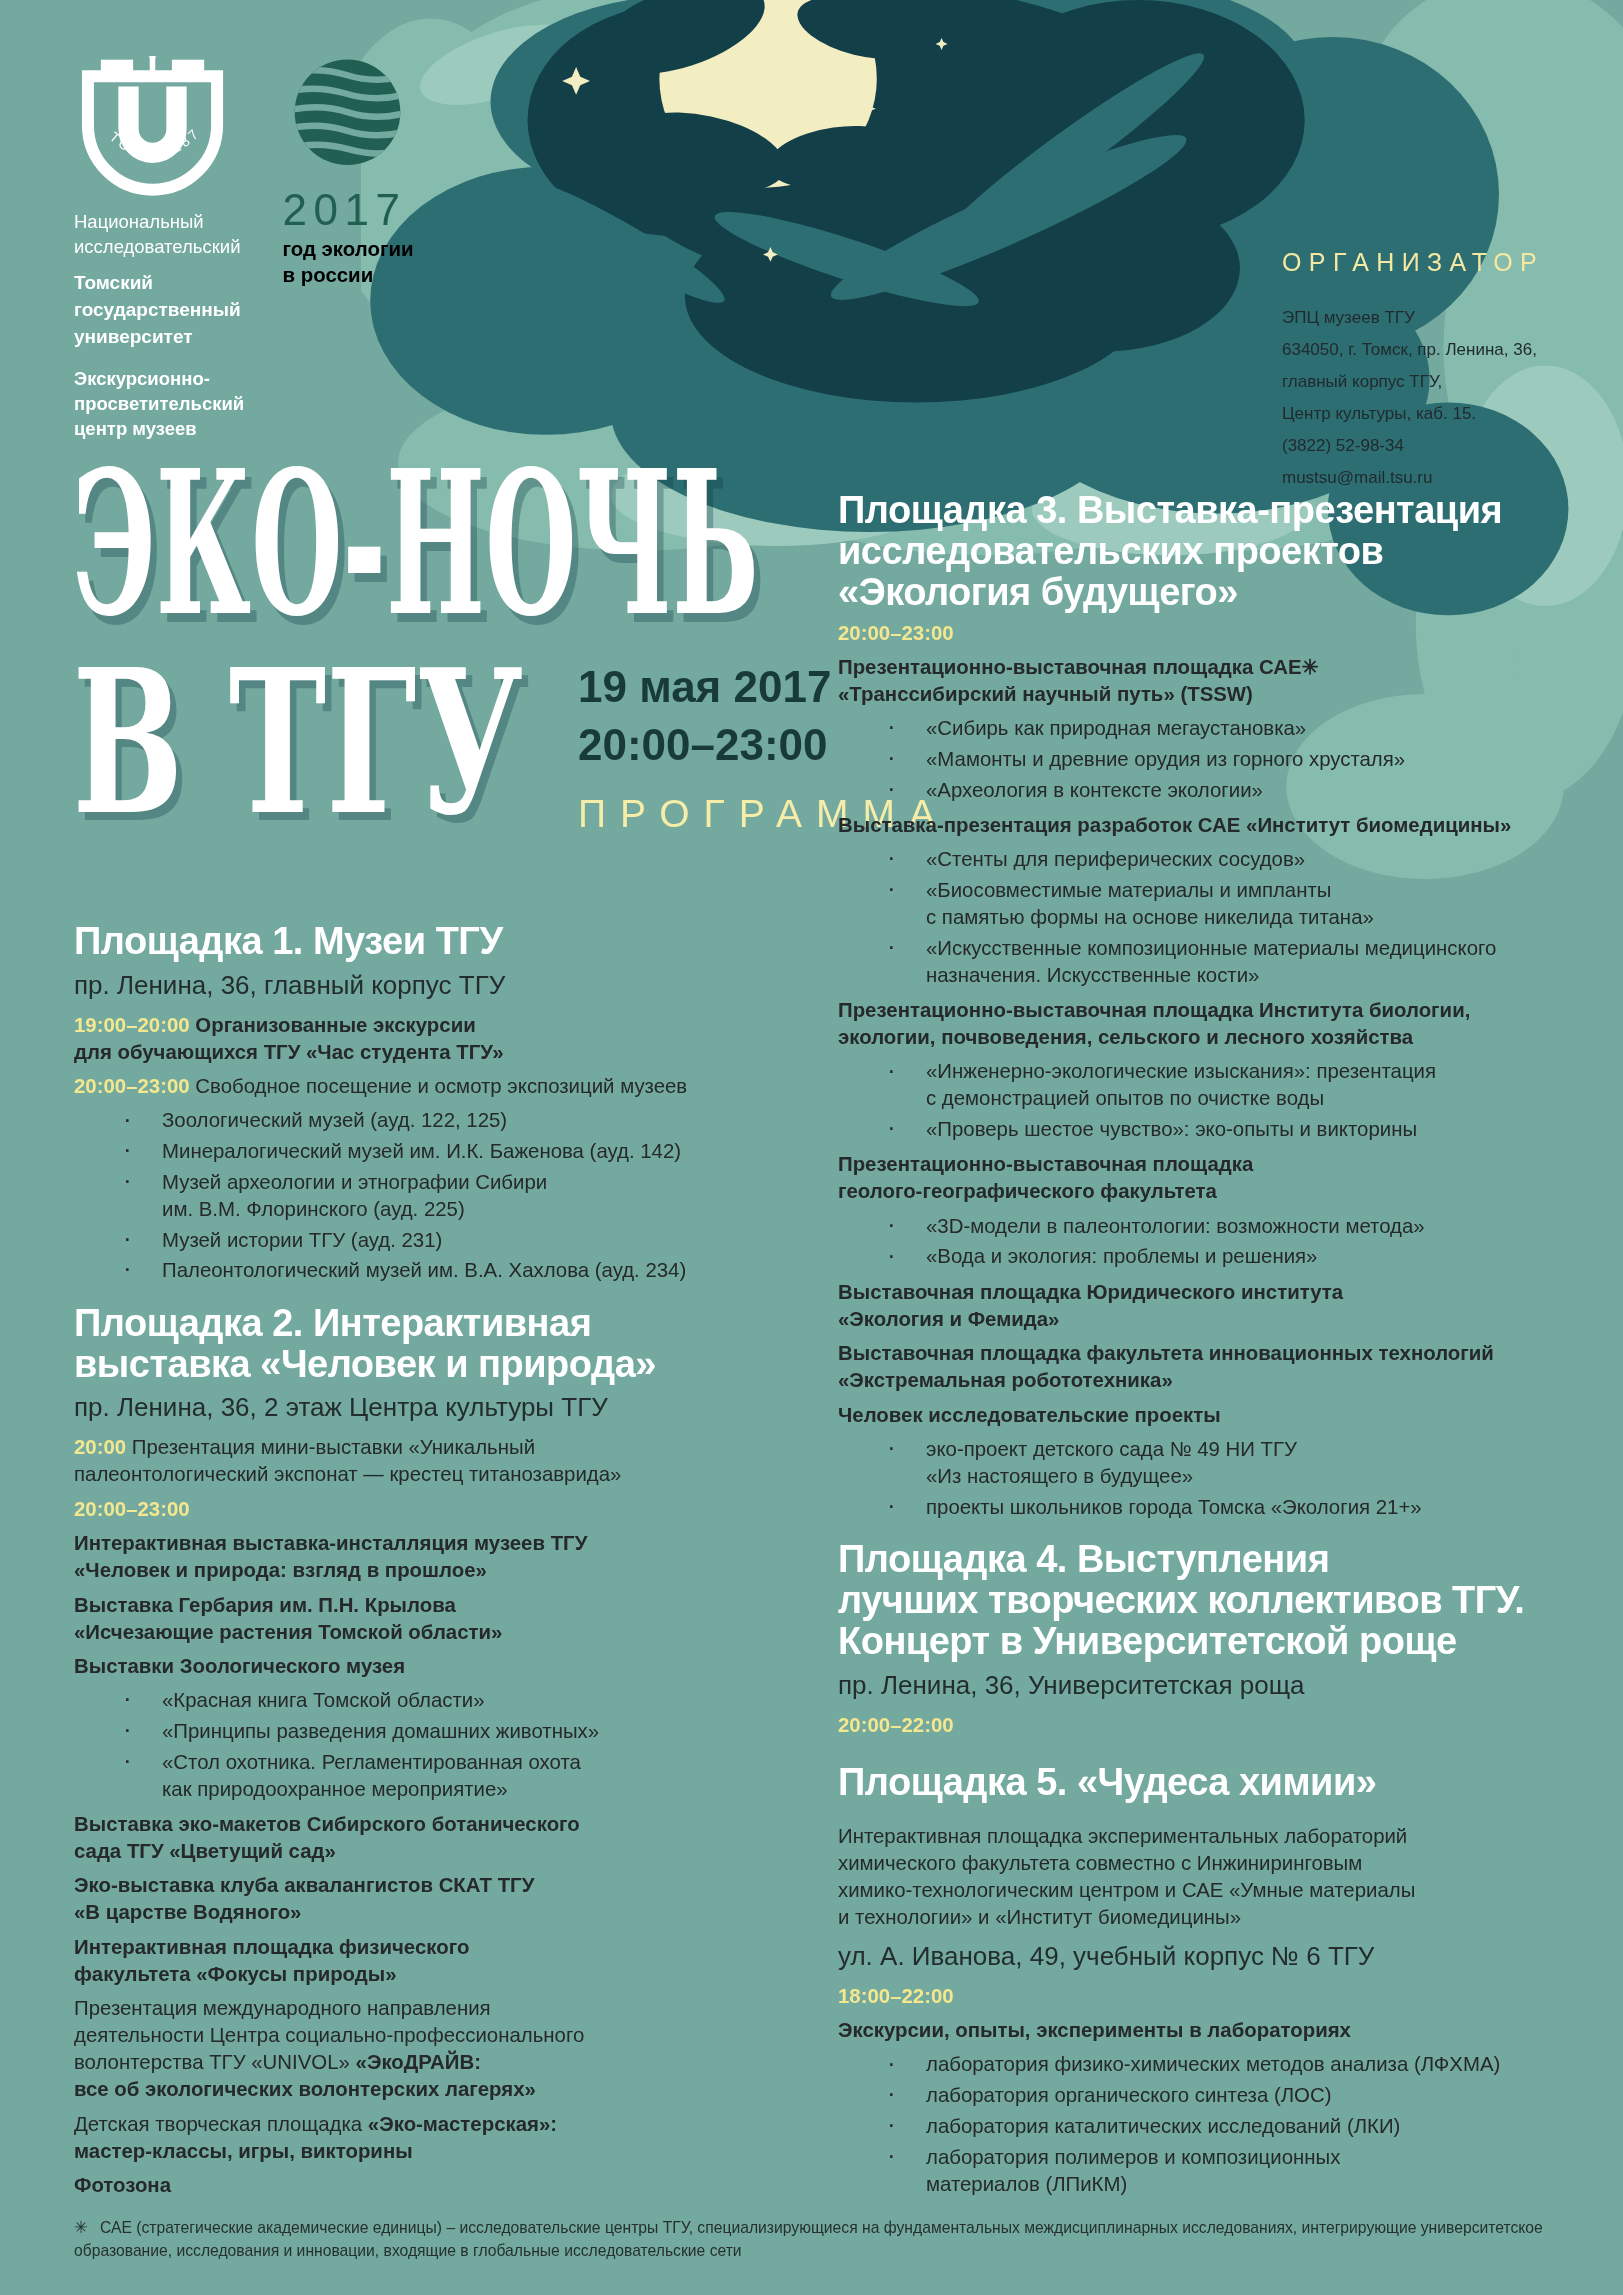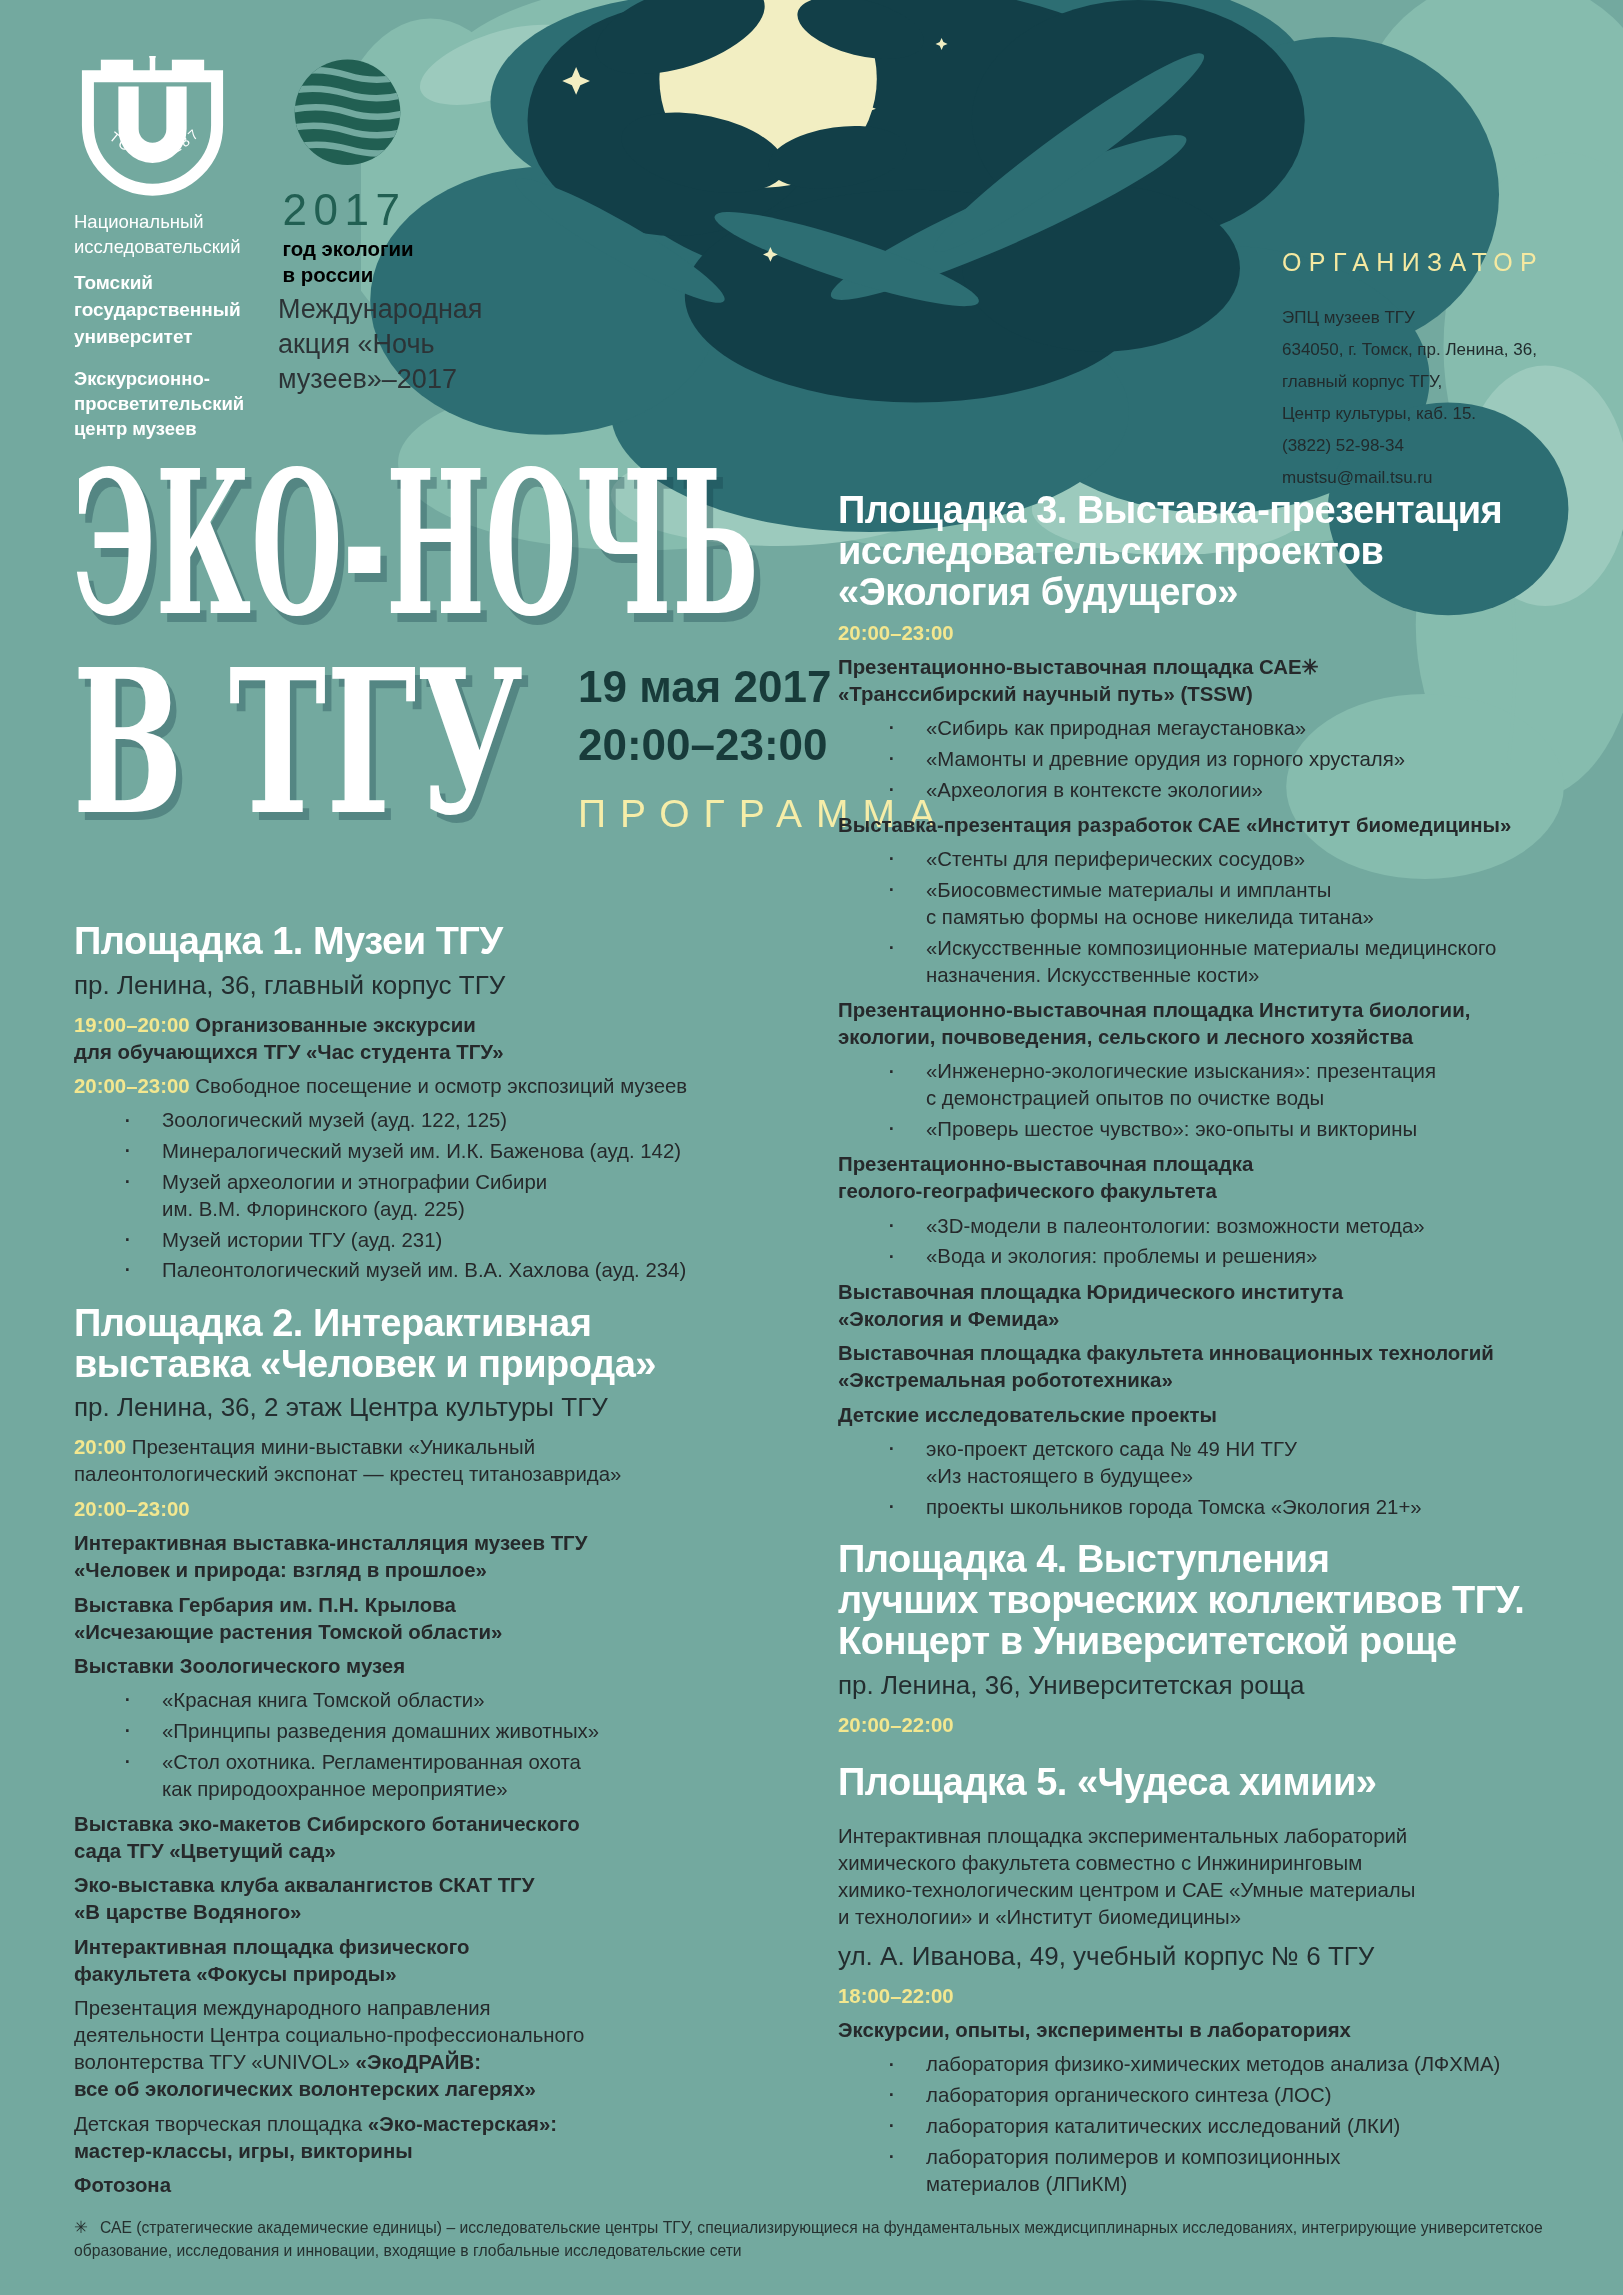--- a/index.html
+++ b/index.html
@@ -169,25 +169,20 @@
         <path d="M10,212 Q84,192 154,212 T300,206"></path>
       </g>
     </svg>
     <div class="eco-year">2017</div>
     <div class="eco-label">
         <div class="line">год экологии</div>
         <div class="line">в России</div>
       </div>
   </div>
 
-  <div class="museum-night">
-      <div class="line">Международная</div>
-      <div class="line">акция «Ночь</div>
-      <div class="line">музеев»–2017</div>
-    </div>
 
   <div class="organizer">
     <div class="org-title">ОРГАНИЗАТОР</div>
     <div class="org-lines">
         <div class="line">ЭПЦ музеев ТГУ</div>
         <div class="line">634050, г. Томск, пр. Ленина, 36,</div>
         <div class="line">главный корпус ТГУ,</div>
         <div class="line">Центр культуры, каб. 15.</div>
         <div class="line">(3822) 52-98-34</div>
         <div class="line">mustsu@mail.tsu.ru</div>
@@ -290,21 +285,21 @@
         <p class="entry"><span class="run-bold">Презентационно-выставочная площадка
 геолого-географического факультета</span></p>
         <ul class="bullets">
           <li><span class="bmark">·</span><span class="btext">«3D-модели в палеонтологии: возможности метода»</span></li>
           <li><span class="bmark">·</span><span class="btext">«Вода и экология: проблемы и решения»</span></li>
         </ul>
         <p class="entry"><span class="run-bold">Выставочная площадка Юридического института
 «Экология и Фемида»</span></p>
         <p class="entry"><span class="run-bold">Выставочная площадка факультета инновационных технологий
 «Экстремальная робототехника»</span></p>
-        <p class="entry"><span class="run-bold">Детские исследовательские проекты</span></p>
+        <p class="entry"><span class="run-bold">Человек исследовательские проекты</span></p>
         <ul class="bullets">
           <li><span class="bmark">·</span><span class="btext">эко-проект детского сада № 49 НИ ТГУ
 «Из настоящего в будущее»</span></li>
           <li><span class="bmark">·</span><span class="btext">проекты школьников города Томска «Экология 21+»</span></li>
         </ul>
       </section>
       <section class="section" style="margin-top: 18.5px;">
         <div class="section-title-wrap">
           <div class="section-title">Площадка 4. Выступления</div>
           <div class="section-title">лучших творческих коллективов ТГУ.</div>

